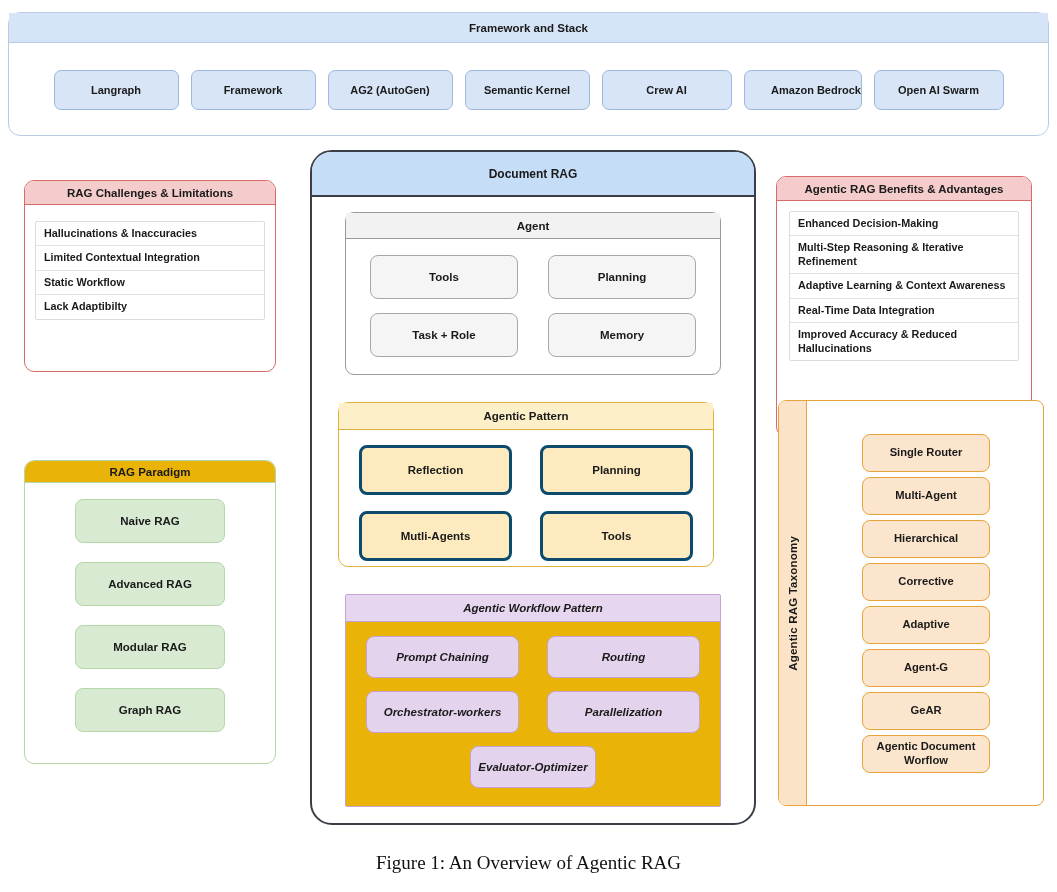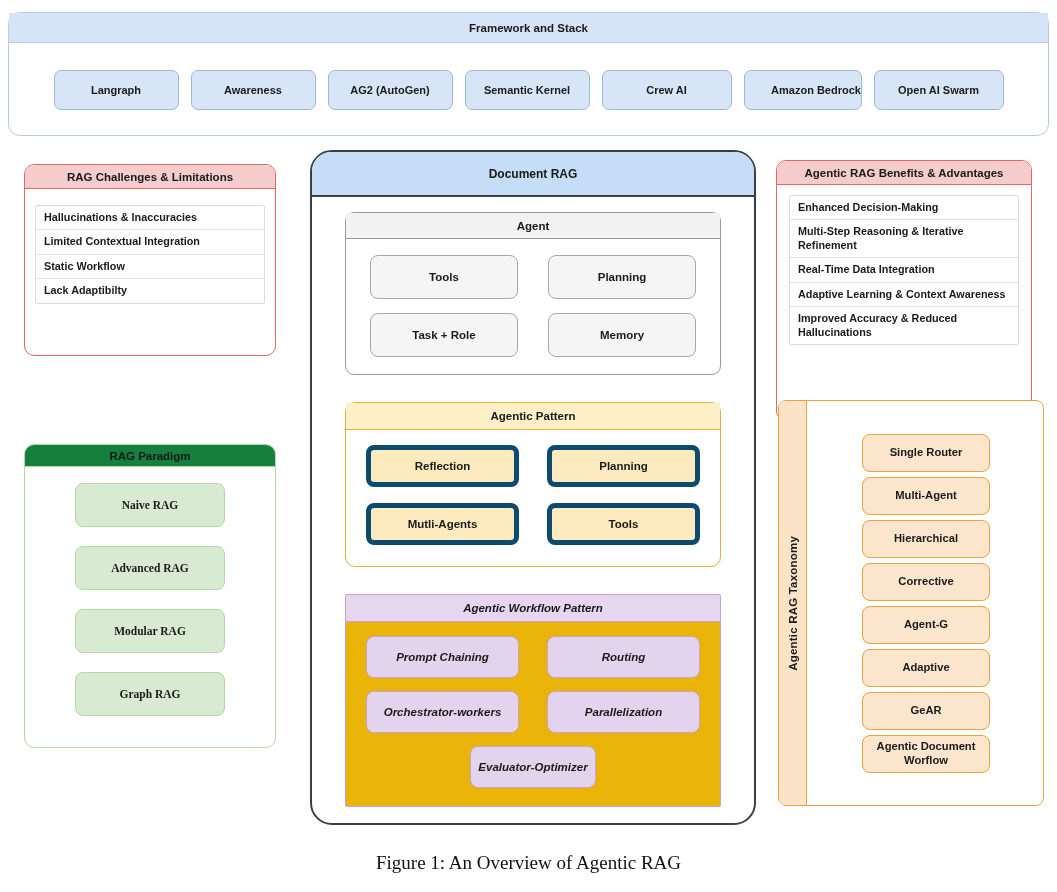--- a/index.html
+++ b/index.html
@@ -7,21 +7,21 @@
     width:1057px;height:892px;
     background:#ffffff;
     font-family:"Liberation Sans", sans-serif;
     color:#1a1a1a;
     position:relative;
     overflow:hidden;
   }
   .abs{position:absolute;box-sizing:border-box;}
 
   
-  .panel{border-radius:10px;background:#ffffff;overflow:hidden;}
+  .panel{border-radius:10px;background:#ffffff;overflow:hidden;margin-top:16px;}
   .panel-head{
     font-size:11.5px;font-weight:bold;text-align:center;
     display:flex;align-items:center;justify-content:center;
     box-sizing:border-box;
   }
   .panel-body{box-sizing:border-box;}
 
   
   #framework{left:8px;top:12px;width:1041px;height:124px;
     border:1px solid #b8cce4;border-radius:12px;background:#fff;}
@@ -41,21 +41,21 @@
     height:40px;display:flex;align-items:center;justify-content:center;
     font-size:11px;font-weight:bold;color:#1a1a1a;
     padding:0 14px;white-space:nowrap;box-sizing:border-box;
   }
 
   
   .red{border:1.6px solid #d96a6a;}
   .red .panel-head{background:#f4cccc;border-bottom:1.6px solid #d96a6a;height:24px;}
   
   .green{border:1.4px solid #b6d7a8;}
-  .green .panel-head{background:#15803d;border-bottom:1.4px solid #b6d7a8;height:22px;}
+  .green .panel-head{background:#eab308;border-bottom:1.4px solid #b6d7a8;height:22px;}
 
   
   .list{border:1px solid #dcdcdc;background:#fff;border-radius:2px;}
   .list-row{
     border-bottom:1px solid #e2e2e2;
     font-size:10.8px;font-weight:bold;line-height:1.25;
     padding:5px 8px;color:#1a1a1a;box-sizing:border-box;
   }
   .list-row:last-child{border-bottom:none;}
 
@@ -87,22 +87,22 @@
     background:#f5f5f5;border:1px solid #a8a8a8;border-radius:8px;
     height:44px;display:flex;align-items:center;justify-content:center;
     font-size:11.5px;font-weight:bold;box-sizing:border-box;
   }
 
   
   .yellow{border:1.4px solid #e0b13a;border-radius:10px;background:#fff;}
   .yellow-head{background:#fdefc8;border-bottom:1.4px solid #e0b13a;height:26px;
     font-size:11.5px;font-weight:bold;display:flex;align-items:center;justify-content:center;}
   .chip-yellow{
-    background:#fdebbf;border:5px solid #0c4a6e;border-radius:8px;
-    height:42px;display:flex;align-items:center;justify-content:center;
+    background:#fdebbf;border:3px solid #0c4a6e;border-radius:8px;
+    height:50px;display:flex;align-items:center;justify-content:center;
     font-size:11.5px;font-weight:bold;box-sizing:border-box;
   }
 
   
   .purple{border:1.3px solid #c5a3d4;border-radius:2px;background:#eab308;font-style:italic;}
   .purple-head{background:#e7d6ef;border-bottom:1.3px solid #c5a3d4;height:26px;
     font-size:11.5px;font-weight:bold;display:flex;align-items:center;justify-content:center;}
   .chip-purple{
     background:#e4d3ec;border:1px solid #c5a3d4;border-radius:8px;
     height:42px;display:flex;align-items:center;justify-content:center;
@@ -143,21 +143,21 @@
     font-family:"Liberation Serif", serif;font-size:19px;color:#111;
   }
 </style>
 </head>
 <body>
 
 <div class="abs" id="framework">
   <div class="abs" id="framework-head">Framework and Stack</div>
   <div class="abs" id="framework-chips">
       <div class="chip-fw" style="width: 125px;">Langraph</div>
-      <div class="chip-fw" style="width: 125px;">Awareness</div>
+      <div class="chip-fw" style="width: 125px;">Framework</div>
       <div class="chip-fw" style="width: 125px;">AG2 (AutoGen)</div>
       <div class="chip-fw" style="width: 125px;">Semantic Kernel</div>
       <div class="chip-fw" style="width: 130px;">Crew AI</div>
       <div class="chip-fw" style="width: 118px; padding-left: 41px;">Amazon Bedrock</div>
       <div class="chip-fw" style="width: 130px;">Open AI Swarm</div>
     </div>
 </div>
 
 <div class="abs panel red" id="challenges" style="left:24px;top:164px;width:252px;height:192px;">
   <div class="panel-head">RAG Challenges &amp; Limitations</div>
@@ -166,55 +166,55 @@
         <div class="list-row">Hallucinations &amp; Inaccuracies</div>
         <div class="list-row">Limited Contextual Integration</div>
         <div class="list-row">Static Workflow</div>
         <div class="list-row">Lack Adaptibilty</div>
       </div>
   </div>
 </div>
 
 <div class="abs panel green" id="paradigm" style="left:24px;top:444px;width:252px;height:304px;">
   <div class="panel-head">RAG Paradigm</div>
-  <div class="panel-body" id="paradigm-list" style="padding:16px 50px;display:flex;flex-direction:column;gap:19px;font-family:Liberation Serif, serif;">
+  <div class="panel-body" id="paradigm-list" style="padding:16px 50px;display:flex;flex-direction:column;gap:19px;">
       <div class="chip-green">Naive RAG</div>
       <div class="chip-green">Advanced RAG</div>
       <div class="chip-green">Modular RAG</div>
       <div class="chip-green">Graph RAG</div>
     </div>
 </div>
 
 <div class="abs panel red" id="benefits" style="left:776px;top:160px;width:256px;height:261px;">
   <div class="panel-head">Agentic RAG Benefits &amp; Advantages</div>
   <div class="panel-body" style="padding:10px 12px;">
     <div class="list" id="benefits-list">
         <div class="list-row">Enhanced Decision-Making</div>
         <div class="list-row">Multi-Step Reasoning &amp; Iterative Refinement</div>
+        <div class="list-row">Adaptive Learning &amp; Context Awareness</div>
         <div class="list-row">Real-Time Data Integration</div>
-        <div class="list-row">Adaptive Learning &amp; Context Awareness</div>
         <div class="list-row">Improved Accuracy &amp; Reduced Hallucinations</div>
       </div>
   </div>
 </div>
 
 <div class="abs" id="agentic">
   <div class="abs" id="agentic-head">Document RAG</div>
 
   <div class="abs gray" style="left:33px;top:60px;width:376px;height:163px;">
     <div class="gray-head">Agent</div>
     <div id="agent-grid" style="padding:16px 24px;display:grid;grid-template-columns:1fr 1fr;gap:14px 30px;">
         <div class="chip-gray">Tools</div>
         <div class="chip-gray">Planning</div>
         <div class="chip-gray">Task + Role</div>
         <div class="chip-gray">Memory</div>
       </div>
   </div>
 
-  <div class="abs yellow" style="left:33px;top:250px;width:376px;height:165px;text-align:center;">
+  <div class="abs yellow" style="left:26px;top:250px;width:376px;height:165px;text-align:center;">
     <div class="yellow-head">Agentic Pattern</div>
     <div id="pattern-grid" style="padding:15px 20px;display:grid;grid-template-columns:1fr 1fr;gap:16px 28px;">
         <div class="chip-yellow">Reflection</div>
         <div class="chip-yellow">Planning</div>
         <div class="chip-yellow">Mutli-Agents</div>
         <div class="chip-yellow">Tools</div>
       </div>
   </div>
 
   <div class="abs purple" style="left:33px;top:442px;width:376px;height:213px;">
@@ -233,20 +233,20 @@
 
 <div class="abs" id="taxonomy">
   <div class="abs" id="tax-band">
     <span>Agentic RAG Taxonomy</span>
   </div>
   <div class="abs" id="tax-list">
       <div class="chip-orange">Single Router</div>
       <div class="chip-orange">Multi-Agent</div>
       <div class="chip-orange">Hierarchical</div>
       <div class="chip-orange">Corrective</div>
+      <div class="chip-orange">Adaptive</div>
       <div class="chip-orange">Agent-G</div>
-      <div class="chip-orange">Adaptive</div>
       <div class="chip-orange">GeAR</div>
       <div class="chip-orange">Agentic Document Worflow</div>
     </div>
 </div>
 
 <div class="abs" id="caption">Figure 1: An Overview of Agentic RAG</div>
 
 </body></html>

